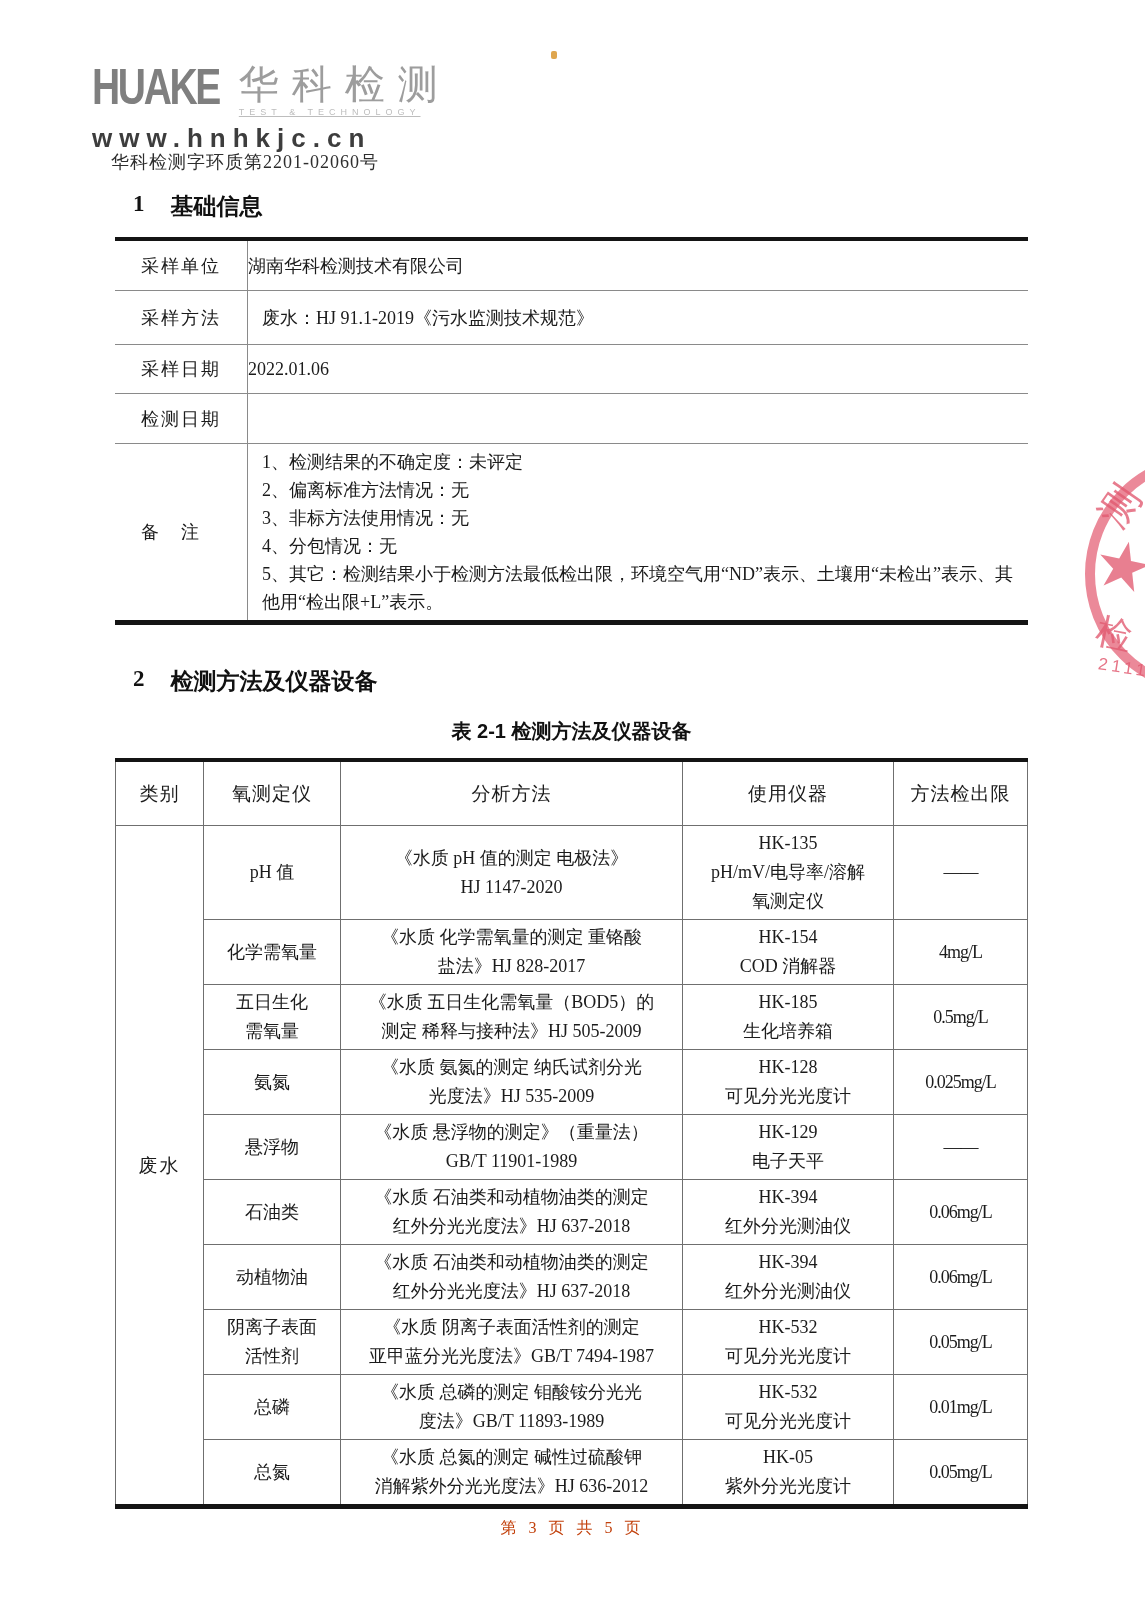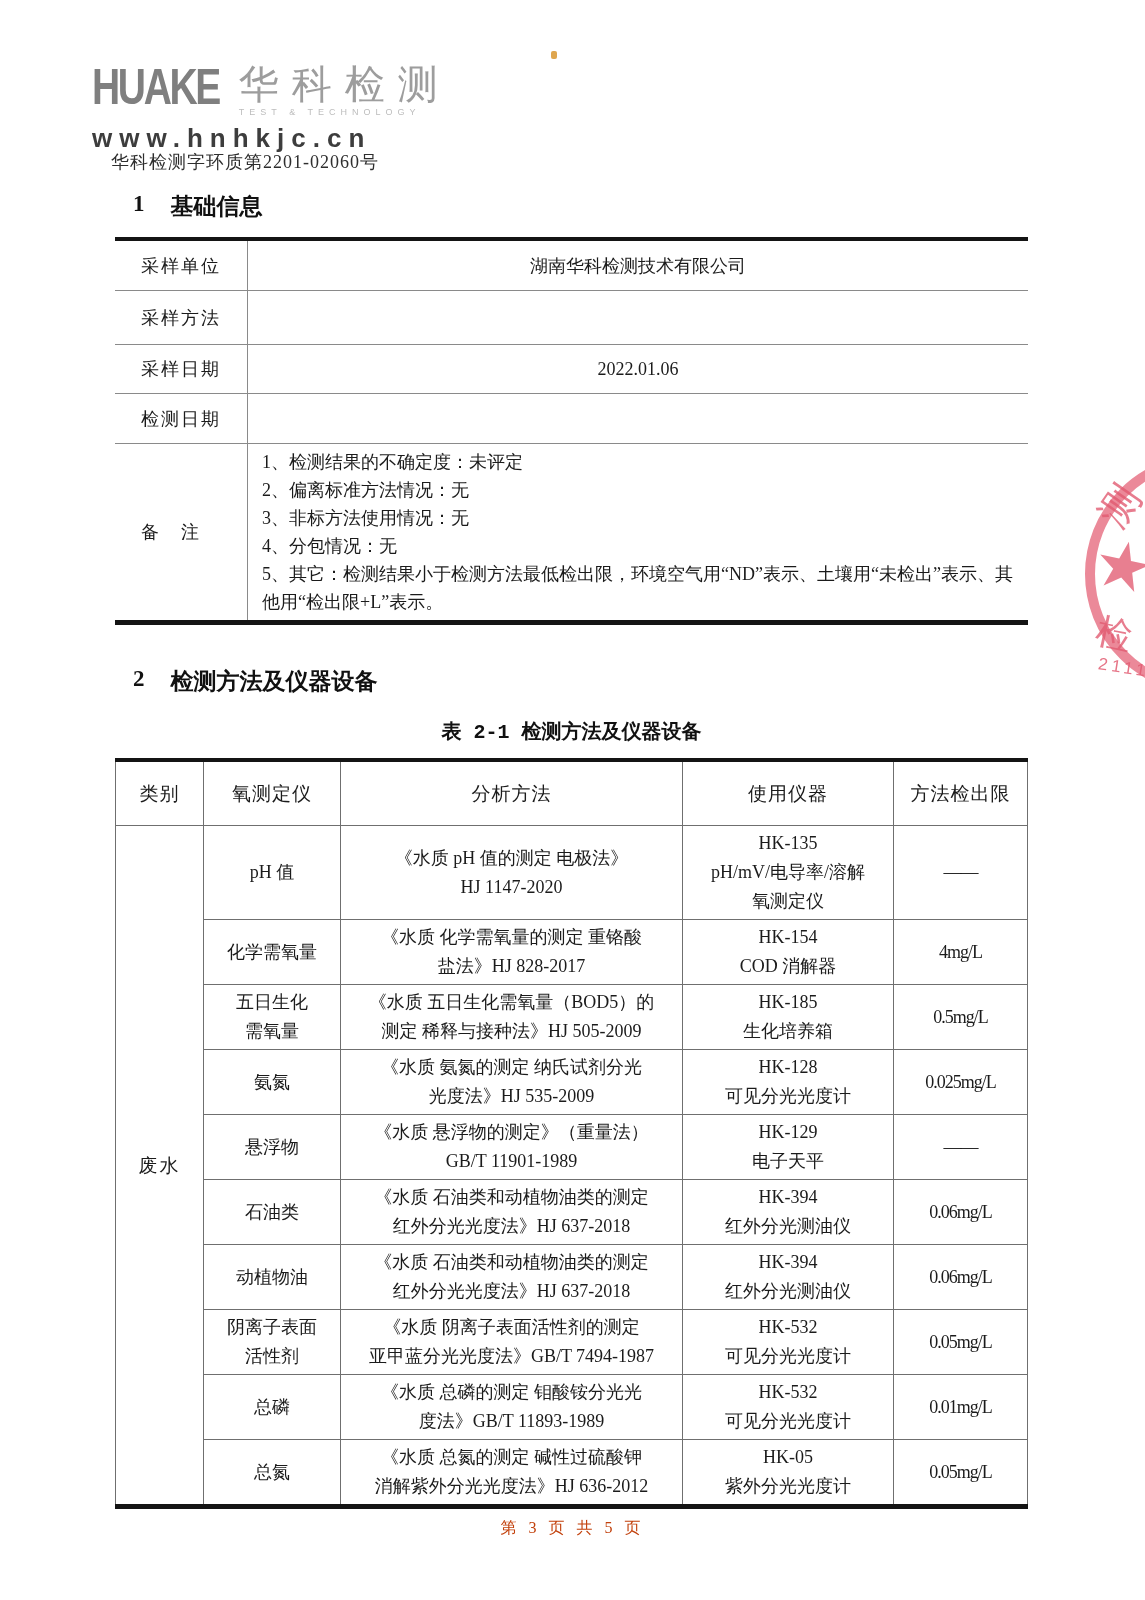--- a/index.html
+++ b/index.html
@@ -20,57 +20,57 @@
     font-weight:900;font-size:50px;line-height:50px;color:#7f7f7f;
     letter-spacing:-3px;transform:scaleX(.78);transform-origin:left top;
   }
   .brand-cn-wrap{margin-left:-16px;}
   .brand-cn{
     font-family:"Liberation Sans","DejaVu Sans",sans-serif;
     font-size:40px;line-height:44px;color:#9d9d9d;letter-spacing:13px;font-weight:400;
   }
   .brand-tagline{
     font-family:"Liberation Sans","DejaVu Sans",sans-serif;
-    font-size:9px;color:#bdbdbd;letter-spacing:5px;margin-top:1px;
+    font-size:9px;color:#bdbdbd;letter-spacing:5px;margin-top:1px;text-decoration:underline;
   }
   .website{
     font-family:"Liberation Sans","DejaVu Sans",sans-serif;
     font-weight:700;font-size:26px;color:#3d3d3d;letter-spacing:7px;margin-top:6px;
   }
   .docnum{position:absolute;left:111px;top:150px;font-size:18px;color:#2e2e2e;letter-spacing:1px;}
 
   
   .sec-head{
     position:absolute;font-family:"Liberation Sans","DejaVu Sans",sans-serif;
     font-weight:700;font-size:23px;color:#111;display:flex;
   }
   .sec-head .num{font-family:"Liberation Serif","DejaVu Serif",serif;font-weight:700;margin-right:26px;}
   .h1{left:133px;top:191px;}
   .h2{left:133px;top:666px;}
   .tbl-title{
     position:absolute;left:115px;top:718px;width:913px;text-align:center;
-    font-family:Liberation Mono, monospace;font-weight:700;font-size:20px;color:#111;
+    font-family:Liberation Sans, sans-serif;font-weight:700;font-size:20px;color:#111;
   }
 
   
   .table1{
     position:absolute;left:115px;top:237px;width:913px;
     border-top:4px solid #141414;border-bottom:5px solid #141414;
     font-size:18px;
   }
   .t1row{display:flex;align-items:center;}
   .t1row + .t1row{border-top:1px solid #8a8a8a;}
   .r1{height:49px;} .r2{height:53px;} .r3{height:48px;} .r4{height:49px;}
   .t1label{
     width:133px;align-self:stretch;display:flex;align-items:center;
     padding-left:26px;box-sizing:border-box;border-right:1px solid #8a8a8a;
     letter-spacing:2px;flex-shrink:0;
   }
   .t1val{flex:1;}
-  .t1val.center{text-align:center;}
+  .t1val.center{}
   .t1val.left{padding-left:14px;}
   .remarktext{padding:4px 14px;line-height:28px;}
 
   
   .table2{
     position:absolute;left:115px;top:758px;width:913px;
     border-collapse:collapse;table-layout:fixed;
     font-size:18px;
   }
   .table2 td,.table2 th{
@@ -127,20 +127,21 @@
     <span>基础信息</span>
   </div>
 
   <div class="table1">
     <div class="t1row r1">
       <div class="t1label">采样单位</div>
       <div class="t1val center">湖南华科检测技术有限公司</div>
     </div>
     <div class="t1row r2">
       <div class="t1label">采样方法</div>
+      <div class="t1val left">废水：HJ 91.1-2019《污水监测技术规范》</div>
     </div>
     <div class="t1row r3">
       <div class="t1label">采样日期</div>
       <div class="t1val center">2022.01.06</div>
     </div>
     <div class="t1row r4">
       <div class="t1label">检测日期</div>
     </div>
     <div class="t1row remark">
       <div class="t1label">备　注</div>

